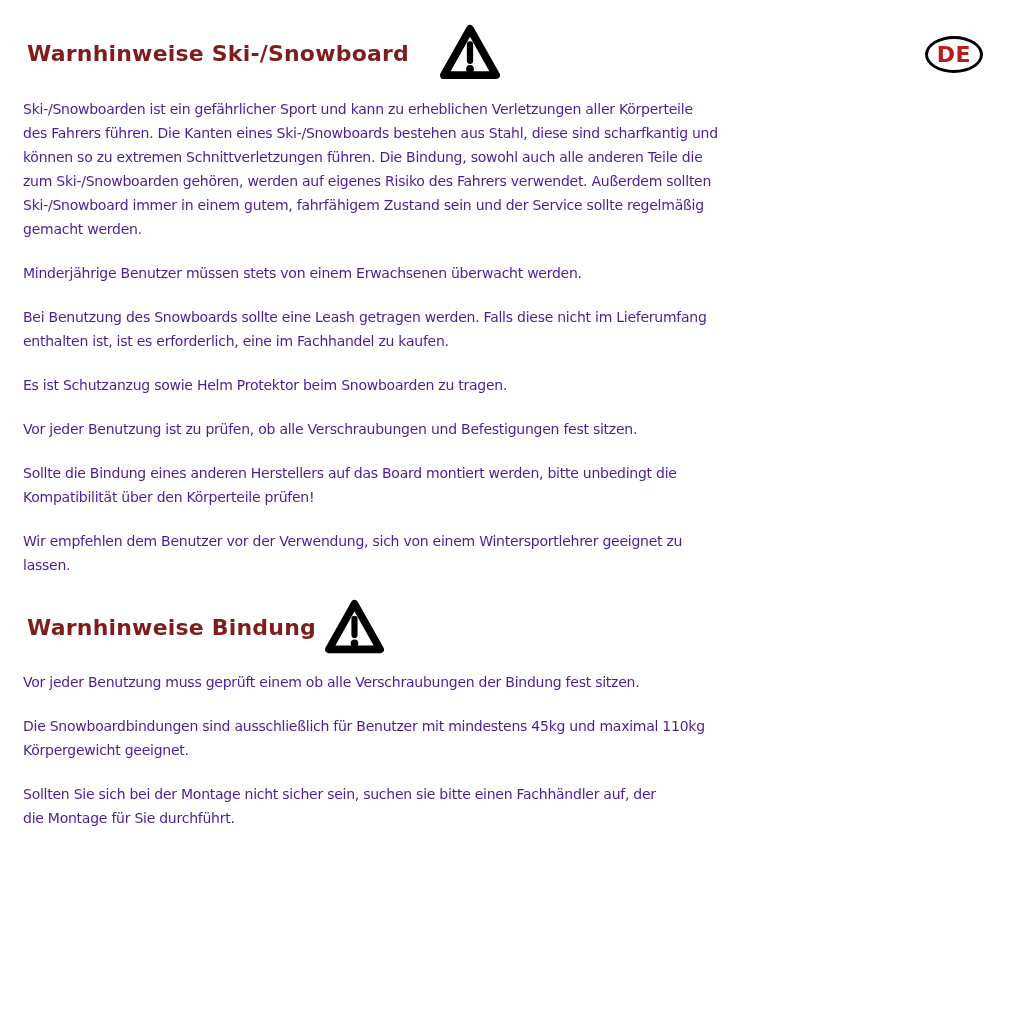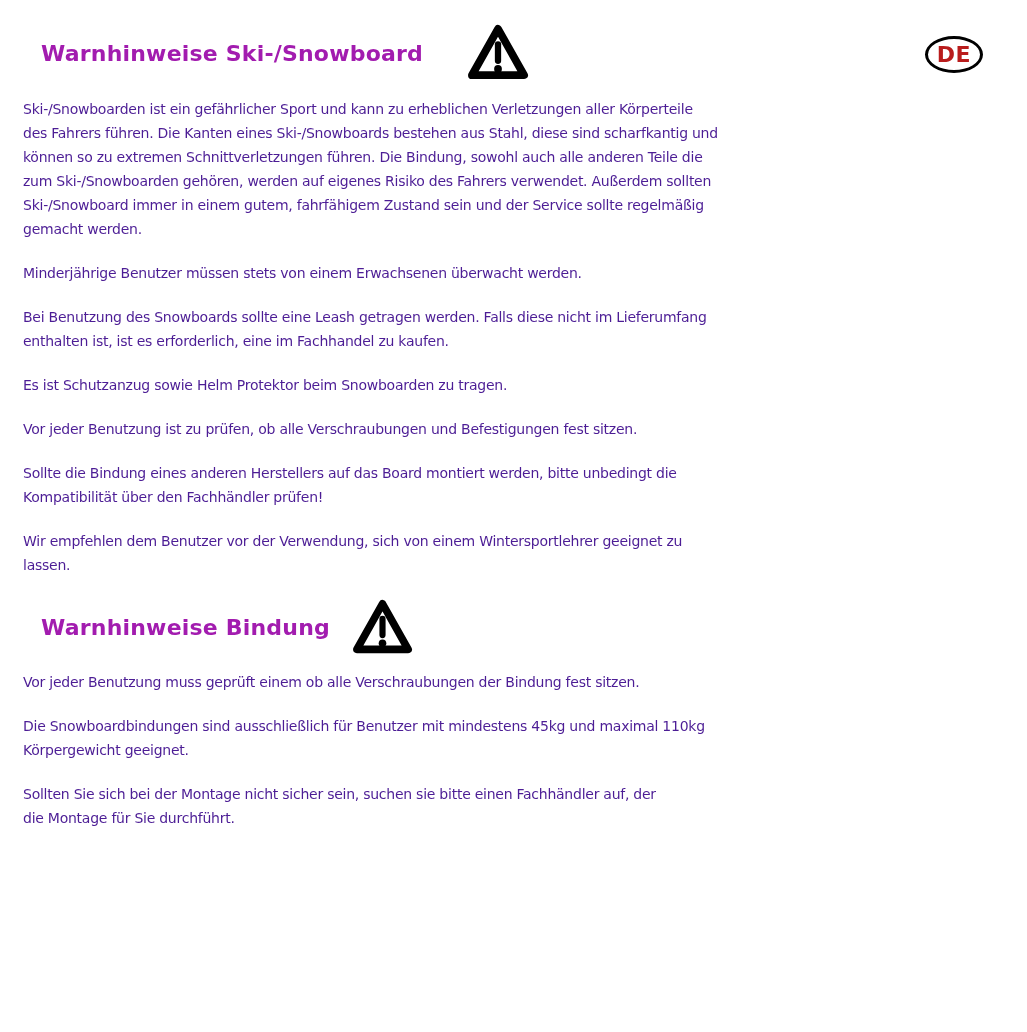--- a/index.html
+++ b/index.html
@@ -44,24 +44,24 @@
     height: 62px;
     gap: 26px;
     margin: 0 0 13px 0;
   }
   .heading-row.second {
     height: 60px;
     gap: 4px;
     margin: 6px 0 13px 0;
   }
   .doc-heading {
-    margin: 18px;
+    margin: 4px;
     font-size: 22px;
     font-weight: 700;
-    color: #a21caf;
+    color: #7f1d1d;
     letter-spacing: 0.2px;
     white-space: nowrap;
   }
   .warn-icon { display: block; flex: 0 0 auto; }
   .warn-icon svg { display: block; }
   .doc-par {
     margin: 0 0 20px 0;
     max-width: 1002px;
     font-size: 14px;
     line-height: 24px;
@@ -96,21 +96,21 @@
 können so zu extremen Schnittverletzungen führen. Die Bindung, sowohl auch alle anderen Teile die
 zum Ski-/Snowboarden gehören, werden auf eigenes Risiko des Fahrers verwendet. Außerdem sollten
 Ski-/Snowboard immer in einem gutem, fahrfähigem Zustand sein und der Service sollte regelmäßig
 gemacht werden.</p>
     <p class="doc-par">Minderjährige Benutzer müssen stets von einem Erwachsenen überwacht werden.</p>
     <p class="doc-par">Bei Benutzung des Snowboards sollte eine Leash getragen werden. Falls diese nicht im Lieferumfang
 enthalten ist, ist es erforderlich, eine im Fachhandel zu kaufen.</p>
     <p class="doc-par">Es ist Schutzanzug sowie Helm Protektor beim Snowboarden zu tragen.</p>
     <p class="doc-par">Vor jeder Benutzung ist zu prüfen, ob alle Verschraubungen und Befestigungen fest sitzen.</p>
     <p class="doc-par">Sollte die Bindung eines anderen Herstellers auf das Board montiert werden, bitte unbedingt die
-Kompatibilität über den Fachhändler prüfen!</p>
+Kompatibilität über den Körperteile prüfen!</p>
     <p class="doc-par">Wir empfehlen dem Benutzer vor der Verwendung, sich von einem Wintersportlehrer geeignet zu
 lassen.</p>
   </section>
 
   <section>
     <div class="heading-row second">
       <h2 class="doc-heading">Warnhinweise Bindung</h2>
       <span class="warn-icon">
         <svg width="61" height="57" viewBox="0 0 64 60" aria-hidden="true">
           <path d="M32 5 L59 53 H5 Z" fill="none" stroke="#000000" stroke-width="8" stroke-linejoin="round"></path>

